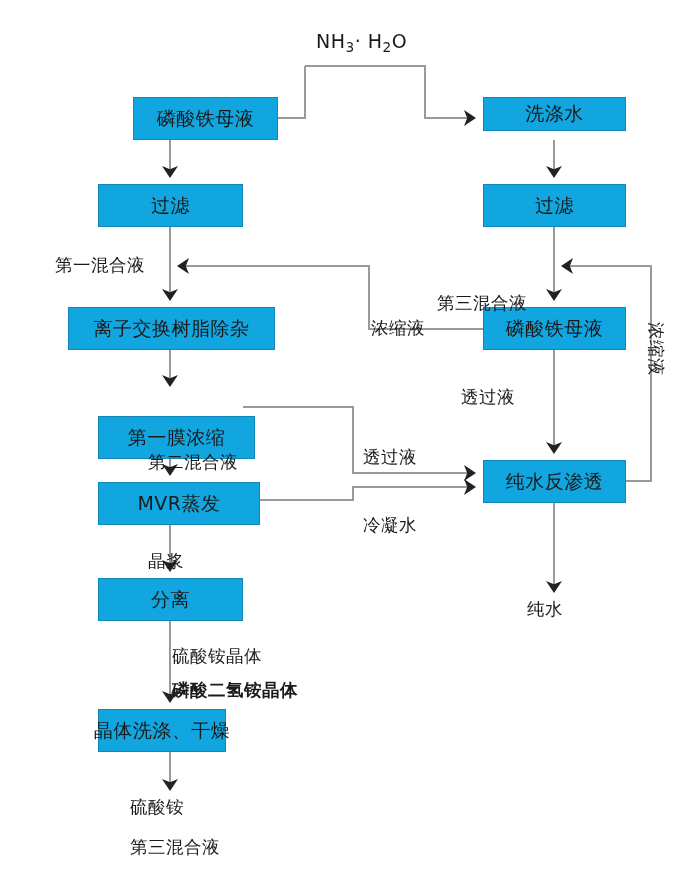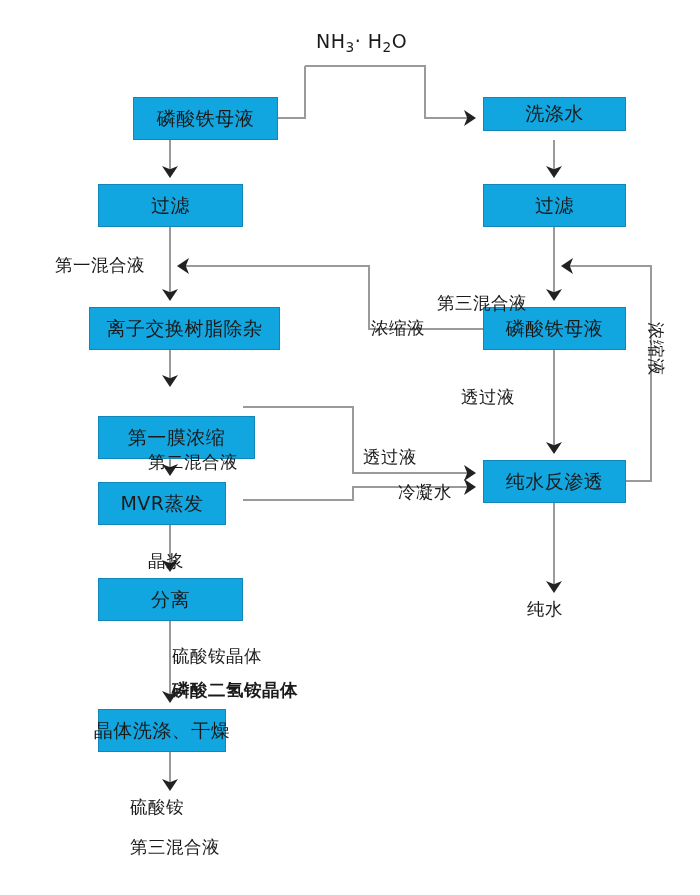--- a/index.html
+++ b/index.html
@@ -69,36 +69,36 @@
       <path d="M626,481 L651,481 L651,266 L567,266" marker-end="url(#ar-r)"></path>
     </g>
   </svg>
 
   <div class="lbl big" style="left:316px; top:30px;"><span>NH</span><span class="sub">3</span><span>· H</span><span class="sub">2</span><span>O</span></div>
 
   <div class="node" style="left:98px;  top:97px;  width:145px; height:43px;margin-left:35px;">磷酸铁母液</div>
   <div class="node" style="left:98px;  top:184px; width:145px; height:43px;">过滤</div>
   <div class="node" style="left:483px; top:97px;  width:143px; height:34px;">洗涤水</div>
   <div class="node" style="left:483px; top:184px; width:143px; height:43px;">过滤</div>
-  <div class="node" style="left:89px;  top:307px; width:191px; height:43px;">离子交换树脂除杂</div>
+  <div class="node" style="left:68px;  top:307px; width:207px; height:43px;">离子交换树脂除杂</div>
   <div class="node" style="left:483px; top:307px; width:143px; height:43px;">磷酸铁母液</div>
   <div class="node" style="left:98px;  top:416px; width:157px; height:43px;">第一膜浓缩</div>
-  <div class="node" style="left:98px;  top:482px; width:128px; height:43px;">MVR蒸发</div>
+  <div class="node" style="left:98px;  top:482px; width:162px; height:43px;">MVR蒸发</div>
   <div class="node" style="left:483px; top:460px; width:143px; height:43px;">纯水反渗透</div>
   <div class="node" style="left:98px;  top:578px; width:145px; height:43px;">分离</div>
   <div class="node" style="left:98px;  top:709px; width:128px; height:43px;">晶体洗涤、干燥</div>
 
   <div class="lbl" style="left:55px;  top:253px;">第一混合液</div>
   <div class="lbl" style="left:437px; top:255px;margin-top:36px;">第三混合液</div>
   <div class="lbl" style="left:371px; top:316px;">浓缩液</div>
   <div class="lbl rot" style="left:668px; top:322px;">浓缩液</div>
   <div class="lbl" style="left:461px; top:385px;">透过液</div>
   <div class="lbl" style="left:148px; top:450px;">第二混合液</div>
   <div class="lbl" style="left:363px; top:445px;">透过液</div>
-  <div class="lbl" style="left:363px; top:480px;margin-left:35px;">冷凝水</div>
+  <div class="lbl" style="left:363px; top:513px;">冷凝水</div>
   <div class="lbl" style="left:148px; top:549px;">晶浆</div>
   <div class="lbl" style="left:172px; top:644px;">硫酸铵晶体</div>
   <div class="lbl" style="left:172px; top:678px;font-weight:bold;">磷酸二氢铵晶体</div>
   <div class="lbl" style="left:527px; top:597px;">纯水</div>
   <div class="lbl" style="left:130px; top:795px;">硫酸铵</div>
   <div class="lbl" style="left:130px; top:835px;">第三混合液</div>
 
 </div>
 
 </body></html>

